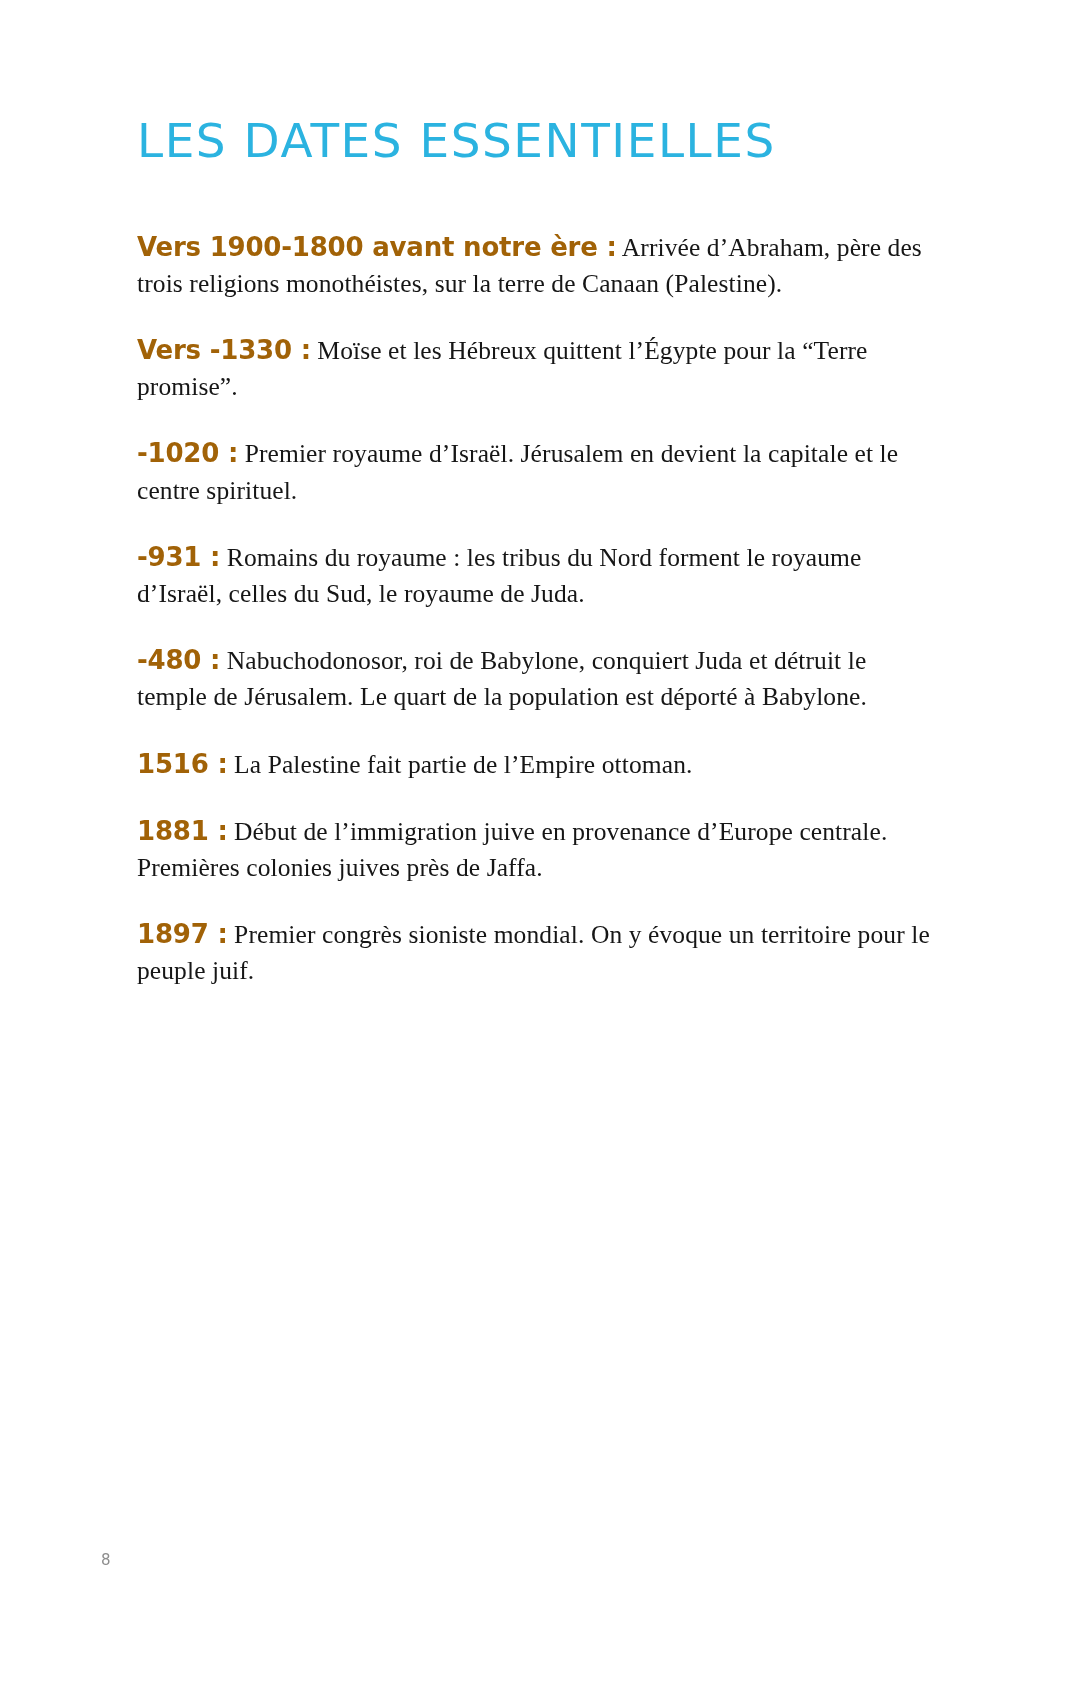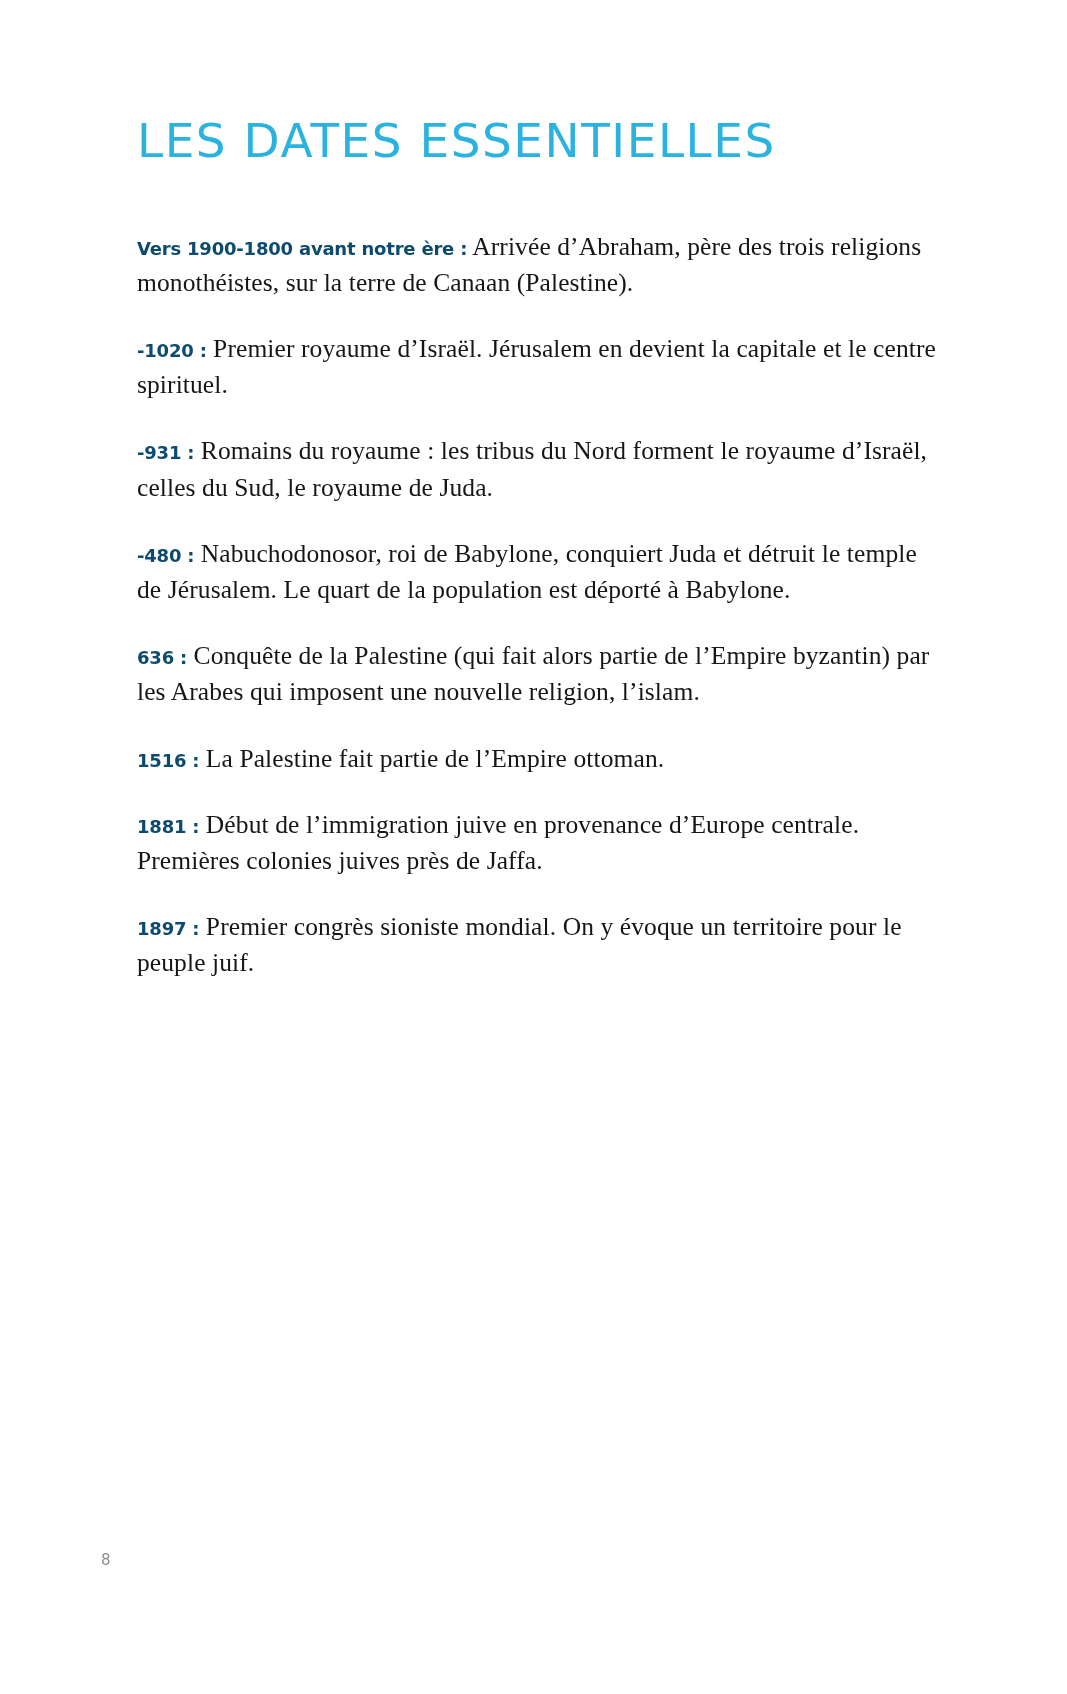--- a/index.html
+++ b/index.html
@@ -43,23 +43,23 @@
   .entry {
     margin: 0 0 30px 0;
     font-size: 25.5px;
     line-height: 1.42;
     text-align: left;
     letter-spacing: 0.1px;
   }
   .entry .date {
     font-family: "DejaVu Sans", sans-serif;
     font-weight: bold;
-    font-size: 18px;
+    font-size: 26px;
     letter-spacing: -0.2px;
-    color: #0c4a6e;
+    color: #a16207;
   }
   .entry .text {
     font-family: "Liberation Serif", serif;
   }
   .folio {
     position: absolute;
     left: 56px;
     top: 1545px;
     font-family: "DejaVu Sans", sans-serif;
     font-size: 15px;
@@ -71,38 +71,38 @@
 
 <div class="page">
   <div class="content">
 
     <h1 class="page-title">LES DATES ESSENTIELLES</h1>
 
     <p class="entry">
       <span class="date">Vers 1900-1800 avant notre ère :</span><span class="text"> Arrivée d’Abraham, père des trois religions monothéistes, sur la terre de Canaan (Palestine).</span>
     </p>
 
+    <p class="entry">
+      <span class="date">Vers -1330 :</span><span class="text"> Moïse et les Hébreux quittent l’Égypte pour la “Terre promise”.</span>
+    </p>
 
     <p class="entry">
       <span class="date">-1020 :</span><span class="text"> Premier royaume d’Israël. Jérusalem en devient la capitale et le centre spirituel.</span>
     </p>
 
     <p class="entry">
       <span class="date">-931 :</span><span class="text"> Romains du royaume : les tribus du Nord forment le royaume d’Israël, celles du Sud, le royaume de Juda.</span>
     </p>
 
     <p class="entry">
       <span class="date">-480 :</span><span class="text"> Nabuchodonosor, roi de Babylone, conquiert Juda et détruit le temple de Jérusalem. Le quart de la population est déporté à Babylone.</span>
     </p>
 
 
 
-    <p class="entry">
-      <span class="date">636 :</span><span class="text"> Conquête de la Palestine (qui fait alors partie de l’Empire byzantin) par les Arabes qui imposent une nouvelle religion, l’islam.</span>
-    </p>
 
 
     <p class="entry">
       <span class="date">1516 :</span><span class="text"> La Palestine fait partie de l’Empire ottoman.</span>
     </p>
 
     <p class="entry">
       <span class="date">1881 :</span><span class="text"> Début de l’immigration juive en provenance d’Europe centrale. Premières colonies juives près de Jaffa.</span>
     </p>
 

